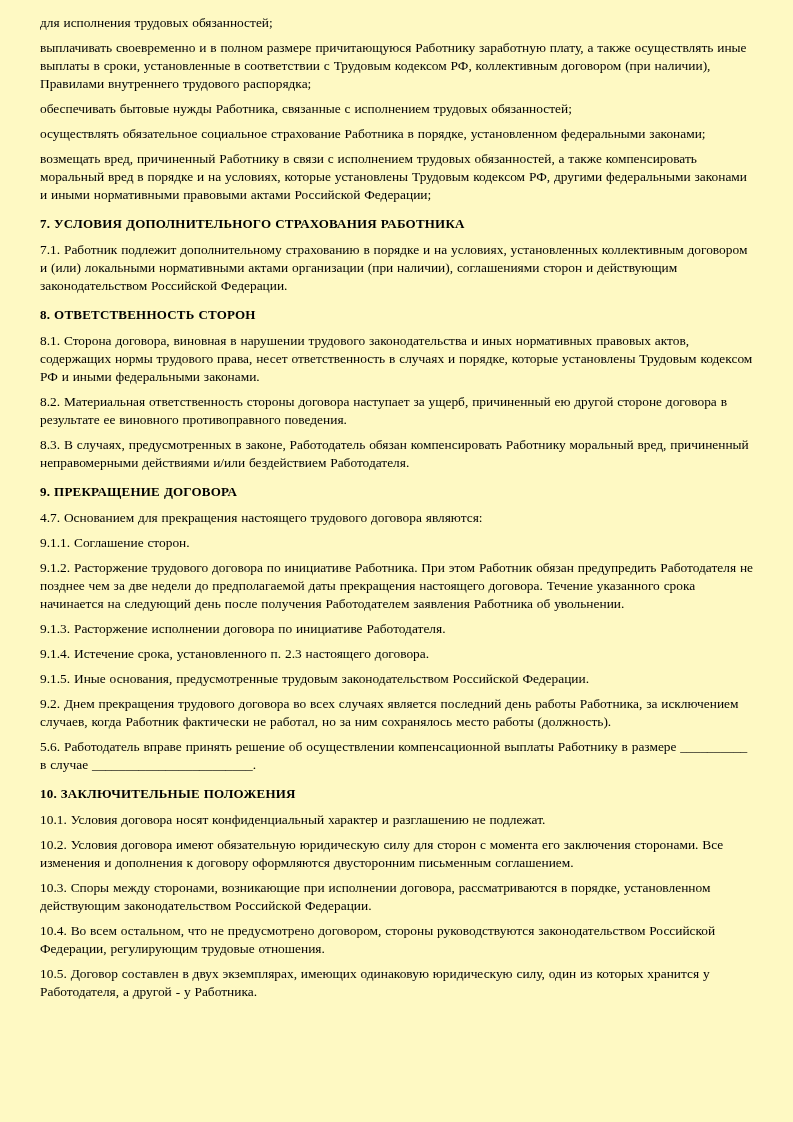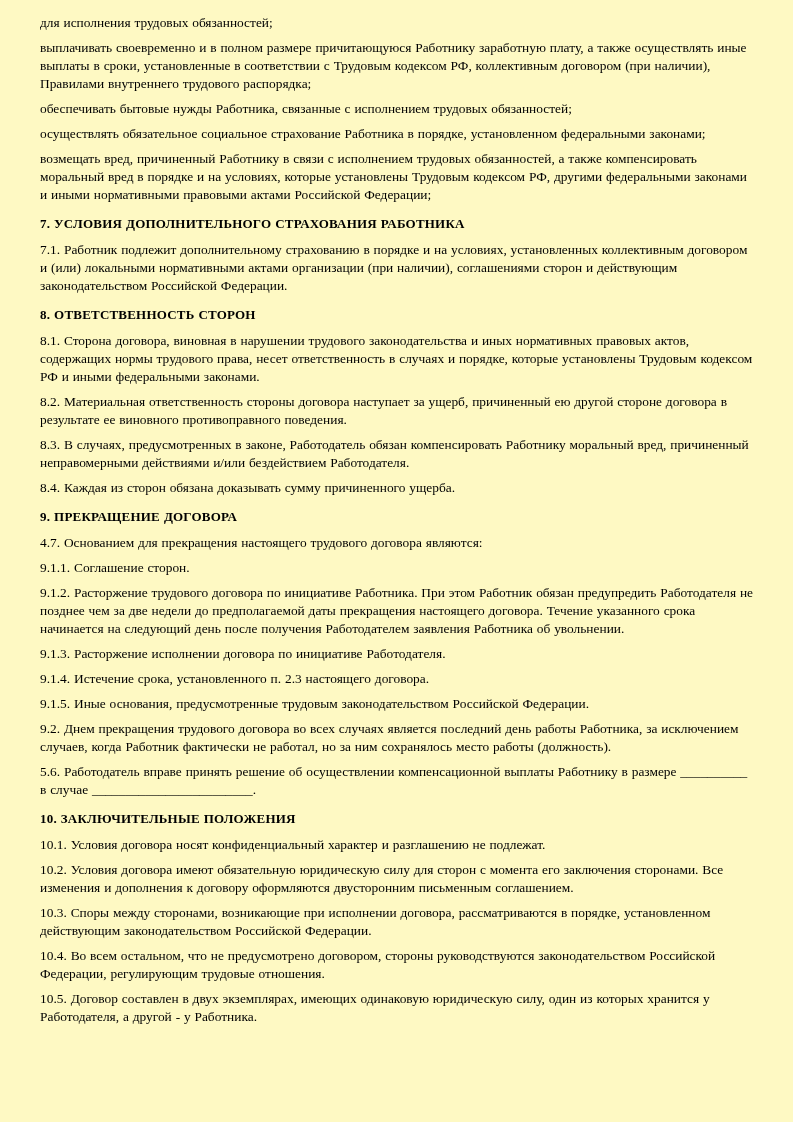--- a/index.html
+++ b/index.html
@@ -43,21 +43,20 @@
   <p class="block">осуществлять обязательное социальное страхование Работника в порядке, установленном федеральными законами;</p>
   <p class="block">возмещать вред, причиненный Работнику в связи с исполнением трудовых обязанностей, а также компенсировать моральный вред в порядке и на условиях, которые установлены Трудовым кодексом РФ, другими федеральными законами и иными нормативными правовыми актами Российской Федерации;</p>
 
   <h2 class="block heading">7. УСЛОВИЯ ДОПОЛНИТЕЛЬНОГО СТРАХОВАНИЯ РАБОТНИКА</h2>
   <p class="block">7.1. Работник подлежит дополнительному страхованию в порядке и на условиях, установленных коллективным договором и (или) локальными нормативными актами организации (при наличии), соглашениями сторон и действующим законодательством Российской Федерации.</p>
 
   <h2 class="block heading">8. ОТВЕТСТВЕННОСТЬ СТОРОН</h2>
   <p class="block">8.1. Сторона договора, виновная в нарушении трудового законодательства и иных нормативных правовых актов, содержащих нормы трудового права, несет ответственность в случаях и порядке, которые установлены Трудовым кодексом РФ и иными федеральными законами.</p>
   <p class="block">8.2. Материальная ответственность стороны договора наступает за ущерб, причиненный ею другой стороне договора в результате ее виновного противоправного поведения.</p>
   <p class="block">8.3. В случаях, предусмотренных в законе, Работодатель обязан компенсировать Работнику моральный вред, причиненный неправомерными действиями и/или бездействием Работодателя.</p>
-  <p class="block">8.4. Каждая из сторон обязана доказывать сумму причиненного ущерба.</p>
 
   <h2 class="block heading">9. ПРЕКРАЩЕНИЕ ДОГОВОРА</h2>
   <p class="block">4.7. Основанием для прекращения настоящего трудового договора являются:</p>
   <p class="block">9.1.1. Соглашение сторон.</p>
   <p class="block">9.1.2. Расторжение трудового договора по инициативе Работника. При этом Работник обязан предупредить Работодателя не позднее чем за две недели до предполагаемой даты прекращения настоящего договора. Течение указанного срока начинается на следующий день после получения Работодателем заявления Работника об увольнении.</p>
   <p class="block">9.1.3. Расторжение исполнении договора по инициативе Работодателя.</p>
   <p class="block">9.1.4. Истечение срока, установленного п. 2.3 настоящего договора.</p>
   <p class="block">9.1.5. Иные основания, предусмотренные трудовым законодательством Российской Федерации.</p>
   <p class="block">9.2. Днем прекращения трудового договора во всех случаях является последний день работы Работника, за исключением случаев, когда Работник фактически не работал, но за ним сохранялось место работы (должность).</p>
   <p class="block">5.6. Работодатель вправе принять решение об осуществлении компенсационной выплаты Работнику в размере __________ в случае ________________________.</p>

